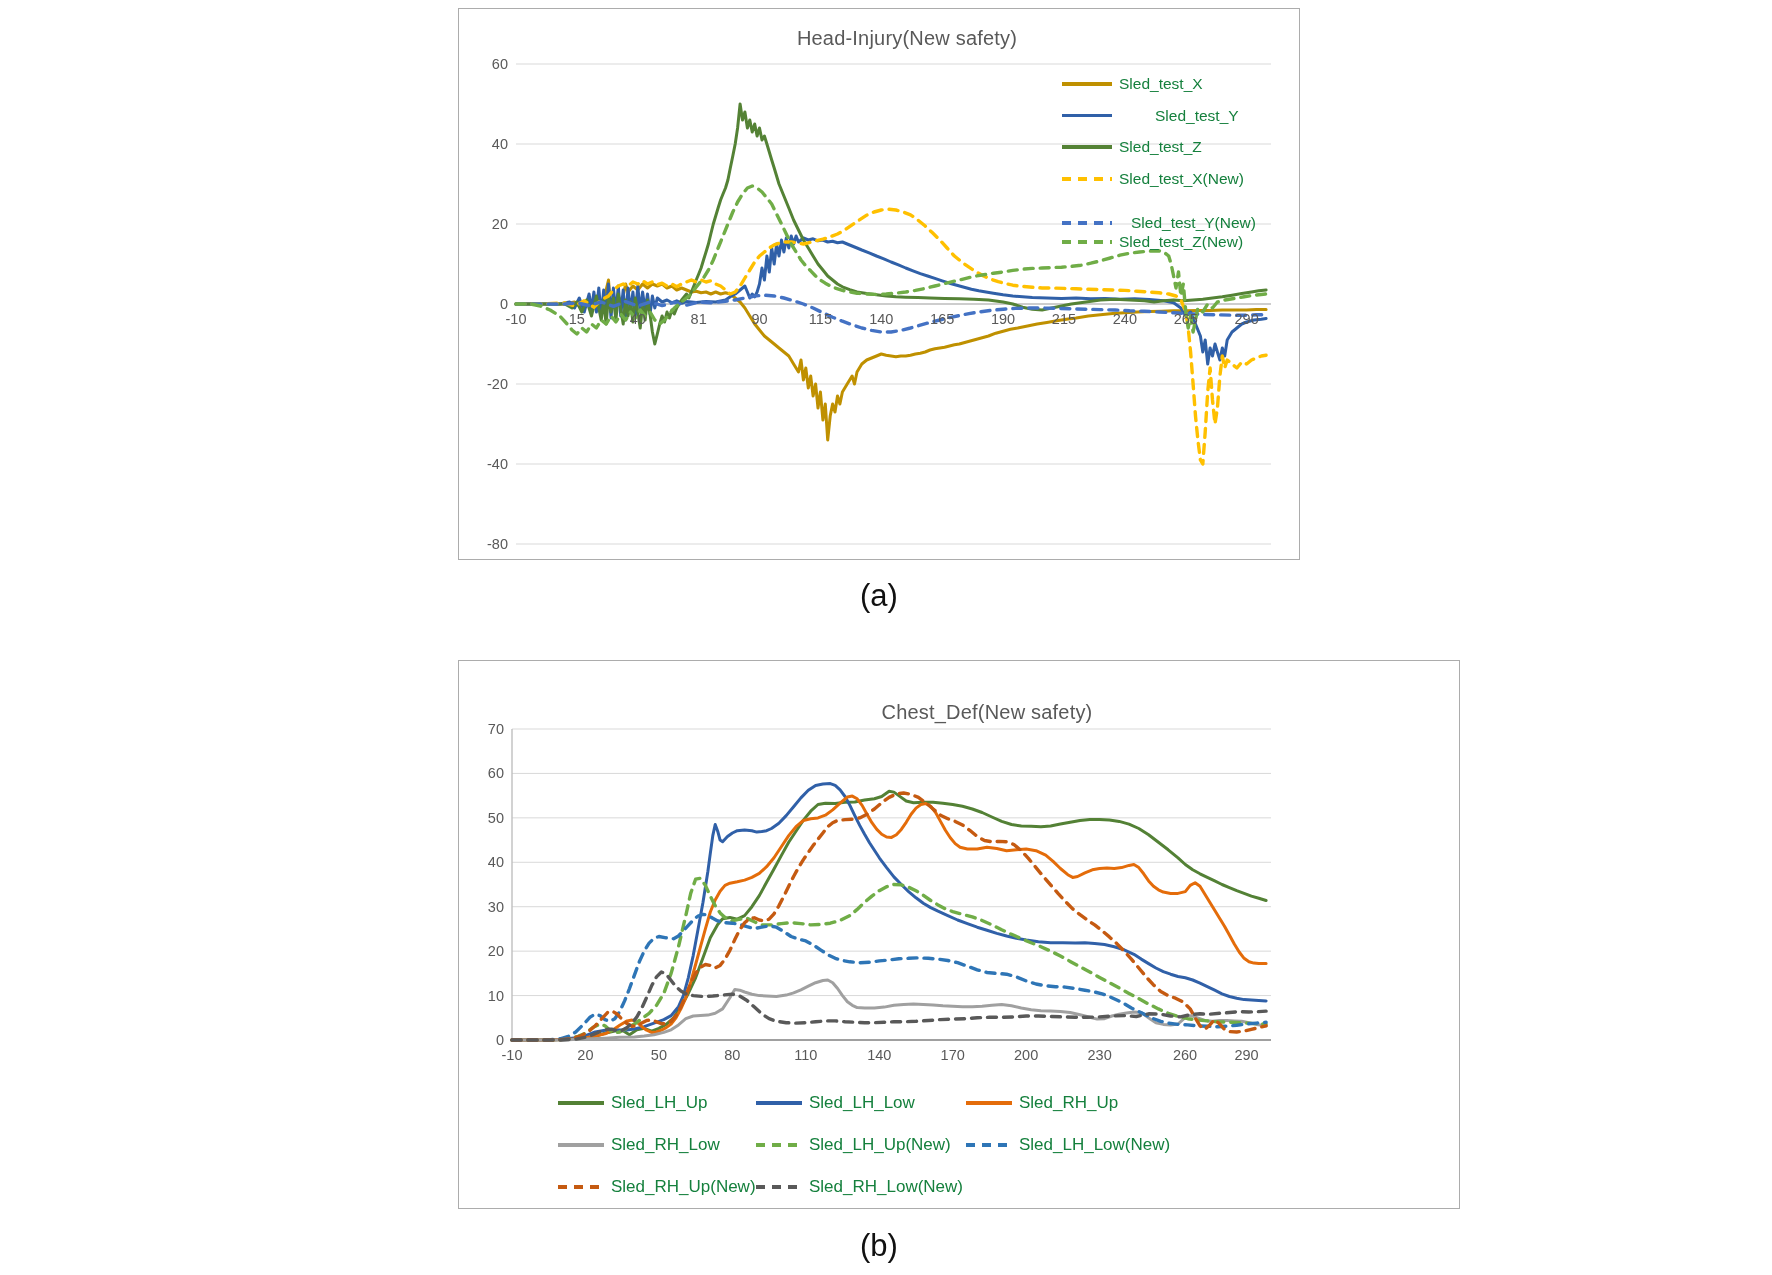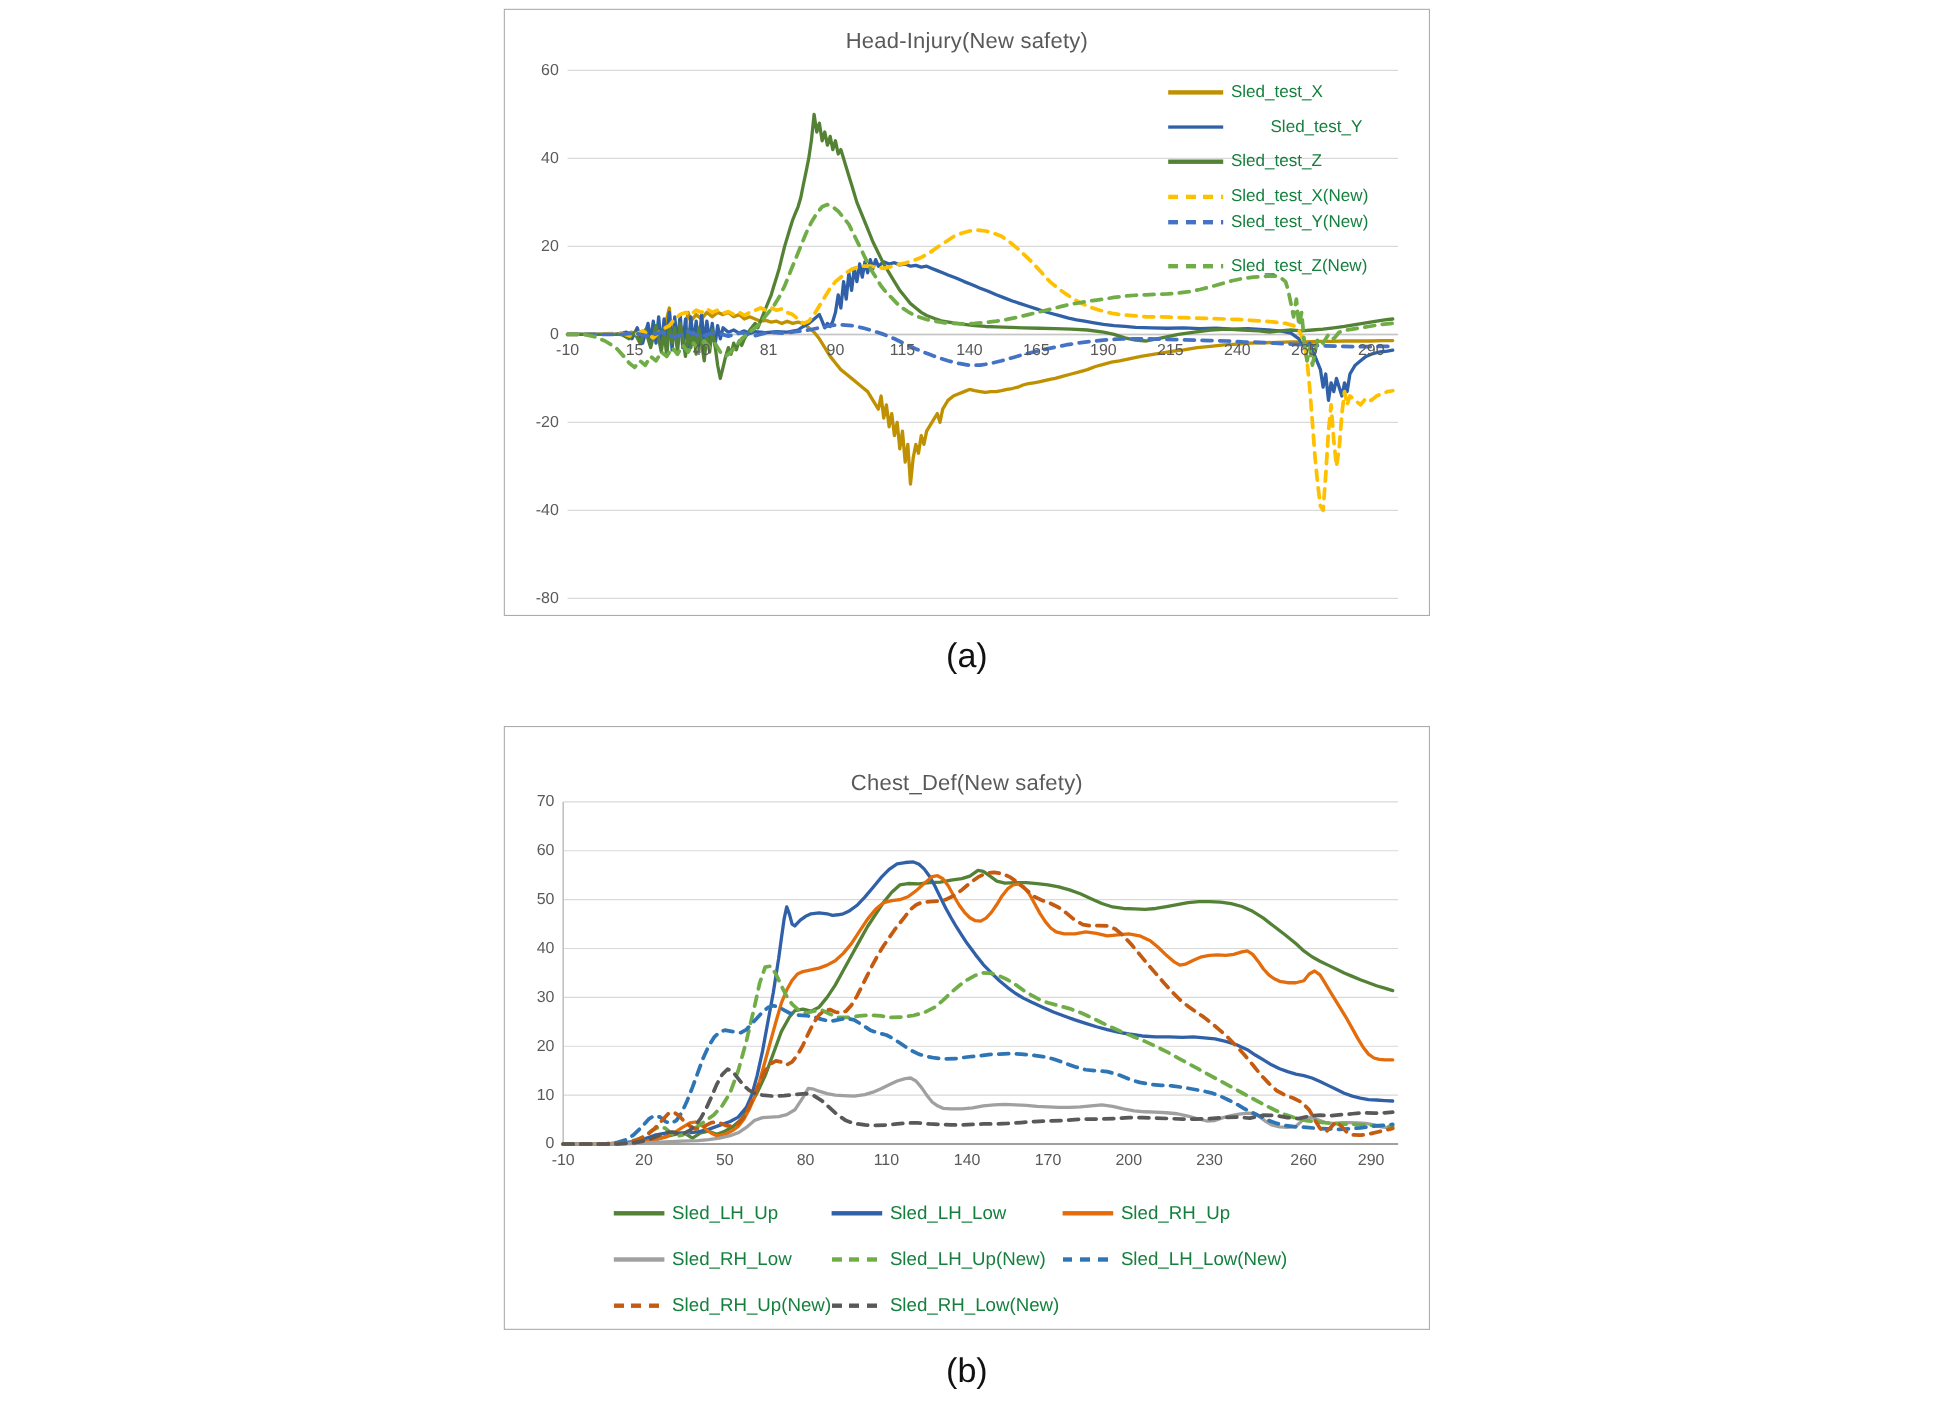--- a/index.html
+++ b/index.html
@@ -1,19 +1,19 @@
 <!DOCTYPE html>
 <html><head>
 <meta charset="utf-8">
 <style>
   html,body{margin:0;padding:0;background:#ffffff;}
   body{width:1772px;height:1275px;position:relative;font-family:"Liberation Sans",sans-serif;}
-  .fig{position:absolute;background:#ffffff;border:1.5px solid #ACACAC;box-sizing:border-box;}
+  .fig{position:absolute;background:#ffffff;border:1.5px solid #ACACAC;box-sizing:border-box;padding-left:28px;}
   #figA{left:458px;top:8px;width:842px;height:552px;}
-  #figB{left:458px;top:660px;width:842px;height:549px;}
+  #figB{left:458px;top:660px;width:1002px;height:549px;}
   .fig svg{position:absolute;left:0;top:0;}
   .chart-title{position:absolute;width:100%;text-align:center;color:#595959;font-size:20px;letter-spacing:0.2px;}
   #figA .chart-title{top:18px;}
   #figB .chart-title{top:40px;}
   .tick{position:absolute;color:#595959;font-size:14.5px;white-space:nowrap;}
   .ytick{text-align:right;transform:translateY(-50%);}
   .xtick{transform:translateX(-50%);}
   .legend-item{position:absolute;display:flex;align-items:center;white-space:nowrap;}
   .legend-item .swatch{display:inline-block;height:3.5px;margin-right:7px;}
   .legend-item .lbl{color:#15803d;}
@@ -75,21 +75,21 @@
       <span class="lbl">Sled_test_Y</span>
     </div>
     <div class="legend-item" style="left: 603px; top: 129.2px;">
       <span class="swatch" style="background: rgb(84, 130, 53); width: 50px;"></span>
       <span class="lbl">Sled_test_Z</span>
     </div>
     <div class="legend-item" style="left: 603px; top: 160.8px;">
       <span class="swatch" style="background: repeating-linear-gradient(90deg, rgb(255, 192, 0) 0px, rgb(255, 192, 0) 9px, transparent 9px, transparent 16px); width: 50px;"></span>
       <span class="lbl">Sled_test_X(New)</span>
     </div>
-    <div class="legend-item" style="left: 603px; top: 184px;">
+    <div class="legend-item" style="left: 603px; top: 205px; gap: 12px;">
       <span class="swatch" style="background: repeating-linear-gradient(90deg, rgb(68, 114, 196) 0px, rgb(68, 114, 196) 9px, transparent 9px, transparent 16px); width: 50px;"></span>
       <span class="lbl">Sled_test_Y(New)</span>
     </div>
     <div class="legend-item" style="left: 603px; top: 224px;">
       <span class="swatch" style="background: repeating-linear-gradient(90deg, rgb(112, 173, 71) 0px, rgb(112, 173, 71) 9px, transparent 9px, transparent 16px); width: 50px;"></span>
       <span class="lbl">Sled_test_Z(New)</span>
     </div>
   </div>
 <div class="caption" id="capA">(a)</div>
 

